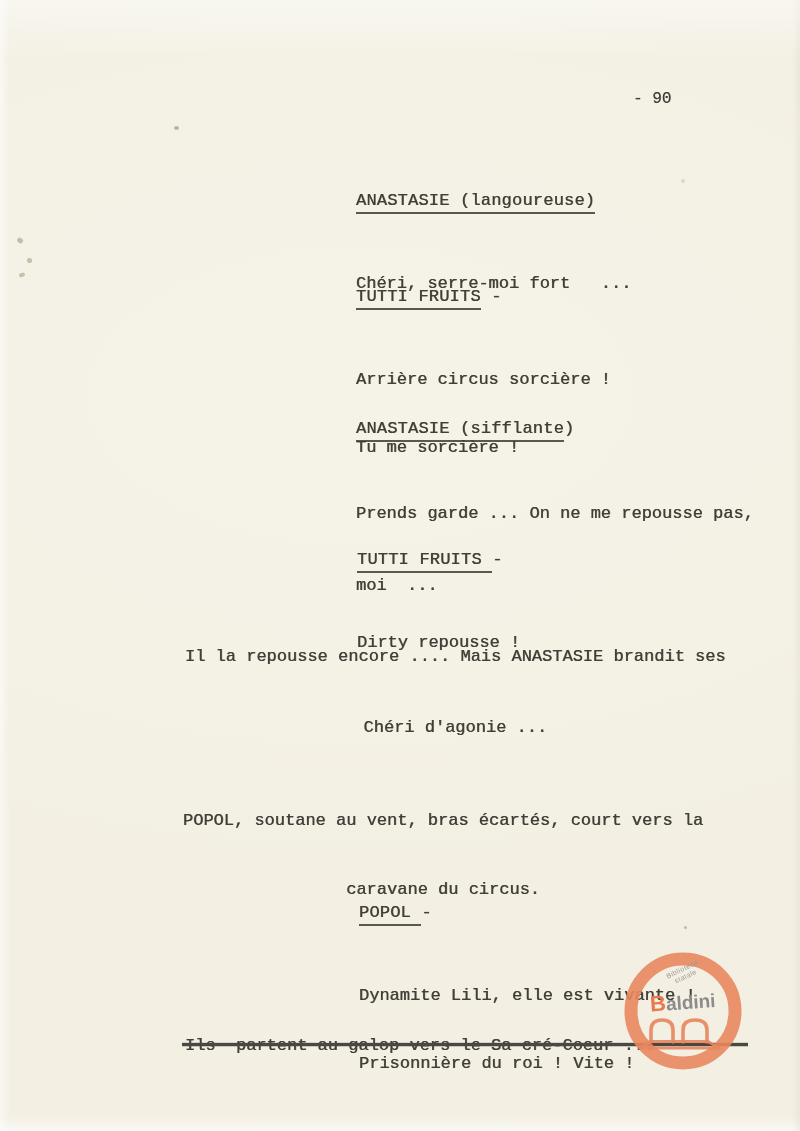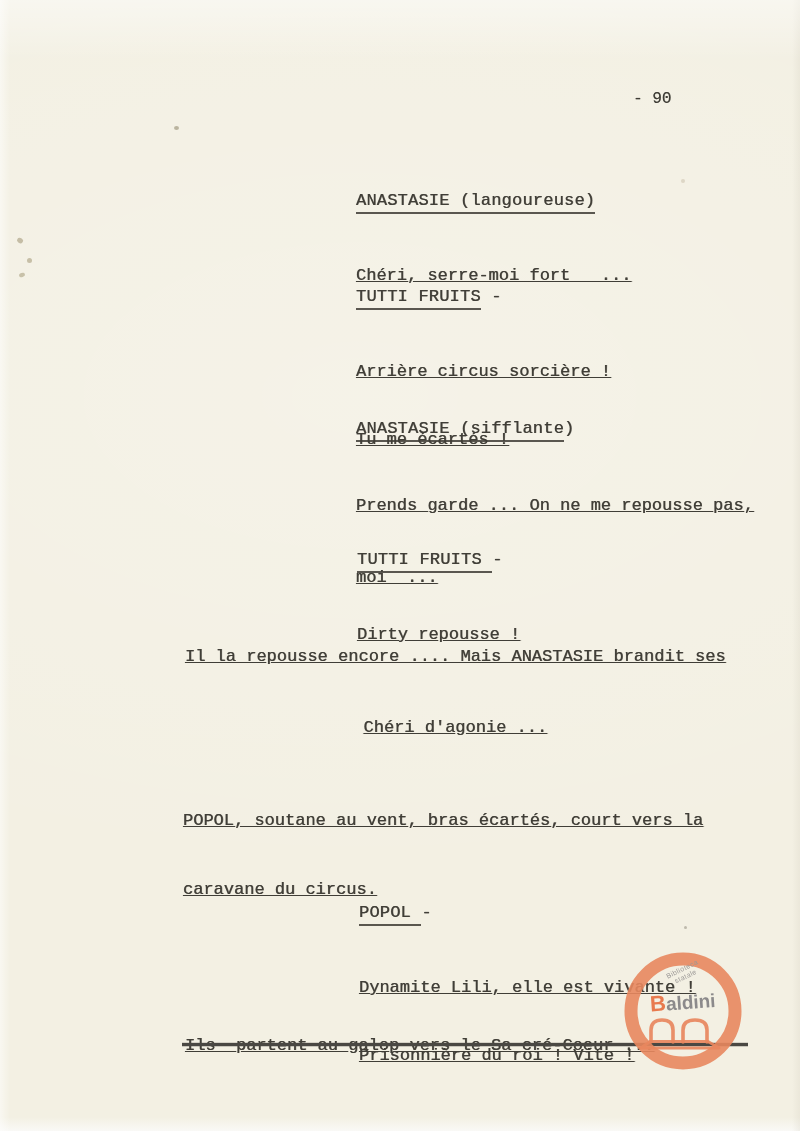--- a/index.html
+++ b/index.html
@@ -20,25 +20,25 @@
       radial-gradient(ellipse 900px 500px at 45% 35%, rgba(255,255,255,.18), rgba(255,255,255,0)),
       linear-gradient(0deg, rgba(250,250,248,.9) 0px, rgba(250,250,248,0) 14px);
   }
   .typed{
     position:absolute;
     font-size:17px;
     color:#403e37;
     text-shadow:0.45px 0 0 rgba(64,62,55,.65), -0.25px 0 0 rgba(64,62,55,.35);
     white-space:pre;
   }
-  .line{line-height:30px;text-decoration:underline;}
+  .line{line-height:30px;}
   .cue .line{line-height:30px;}
   .cue-heading{
     line-height:22px;
-    margin-bottom:11px;
+    margin-bottom:19px;
     letter-spacing:.2px;
   }
   .u{
     border-bottom:2px solid rgba(62,60,53,.85);
     padding-bottom:1.5px;
   }
   .action .line{line-height:31px;}
   .action.lh33 .line{line-height:33px;text-align:center;}
   .cue.lh34 .line{line-height:34px;}
   .page-number{
@@ -91,40 +91,40 @@
   <div class="page-number">- 90</div>
 
   <div class="typed cue" style="left:356px;top:152px;">
     <div class="cue-heading"><span class="u">ANASTASIE (langoureuse)</span><span></span></div>
     <div class="line">Chéri, serre-moi fort   ...</div>
   </div>
 
   <div class="typed cue" style="left:356px;top:248px;">
     <div class="cue-heading"><span class="u">TUTTI FRUITS</span><span> -</span></div>
     <div class="line">Arrière circus sorcière !</div>
-    <div class="line">Tu me écartés !</div>
+    <div class="line">Tu me sorcière !</div>
   </div>
 
   <div class="typed cue lh34" style="left:356px;top:380px;">
     <div class="cue-heading"><span class="u">ANASTASIE (sifflante</span><span>)</span></div>
     <div class="line">Prends garde ... On ne me repousse pas,</div>
     <div class="line">moi  ...</div>
   </div>
 
   <div class="typed cue" style="left:357px;top:511px;">
     <div class="cue-heading"><span class="u">TUTTI FRUITS </span><span>-</span></div>
     <div class="line">Dirty repousse !</div>
   </div>
 
   <div class="typed action lh33" style="left:185px;top:602px;">
     <div class="line">Il la repousse encore .... Mais ANASTASIE brandit ses</div>
     <div class="line">Chéri d'agonie ...</div>
   </div>
 
-  <div class="typed action" style="left:183px;top:767px;">
+  <div class="typed action" style="left:183px;top:767px;text-align:center;">
     <div class="line">POPOL, soutane au vent, bras écartés, court vers la</div>
     <div class="line">caravane du circus.</div>
   </div>
 
   <div class="typed cue" style="left:359px;top:864px;">
     <div class="cue-heading"><span class="u">POPOL </span><span>-</span></div>
     <div class="line">Dynamite Lili, elle est vivante !</div>
     <div class="line">Prisonnière du roi ! Vite !</div>
   </div>
 

